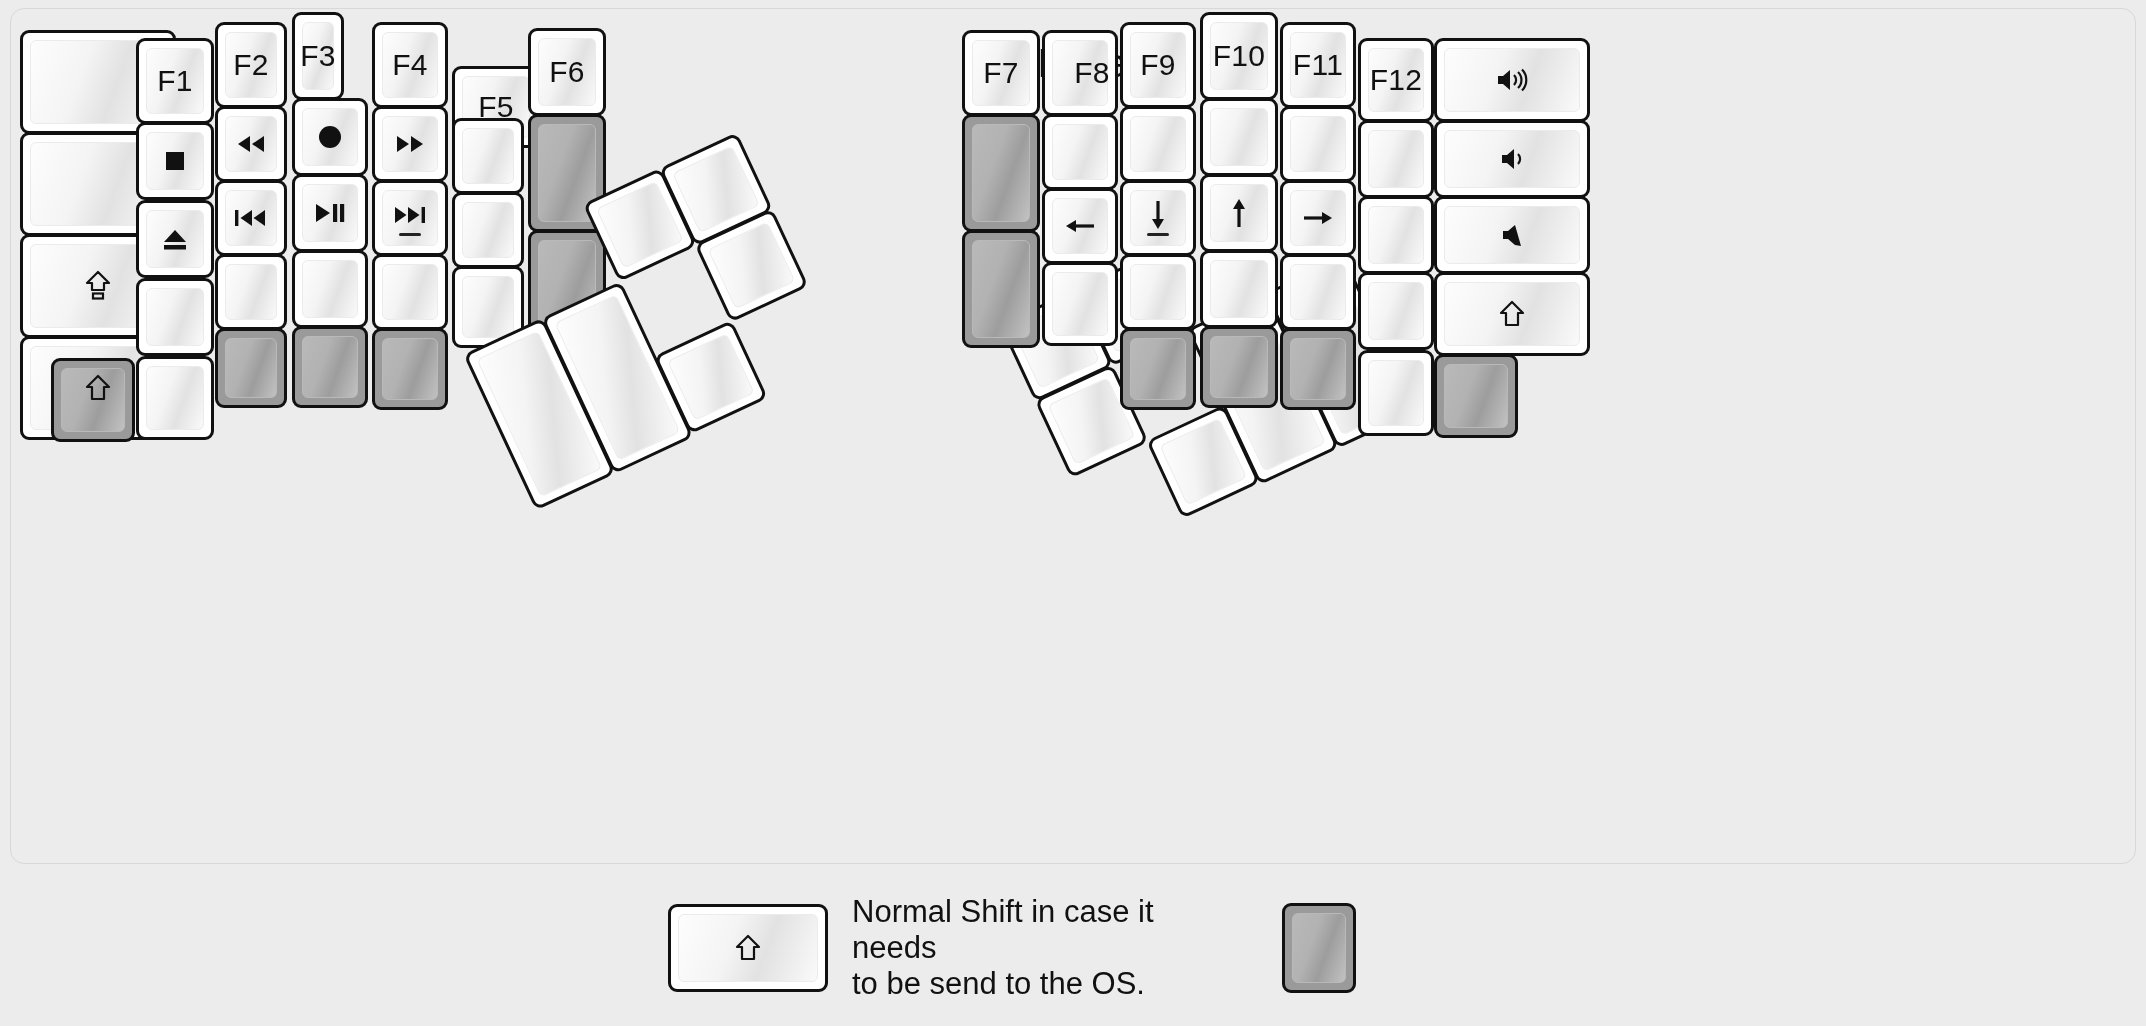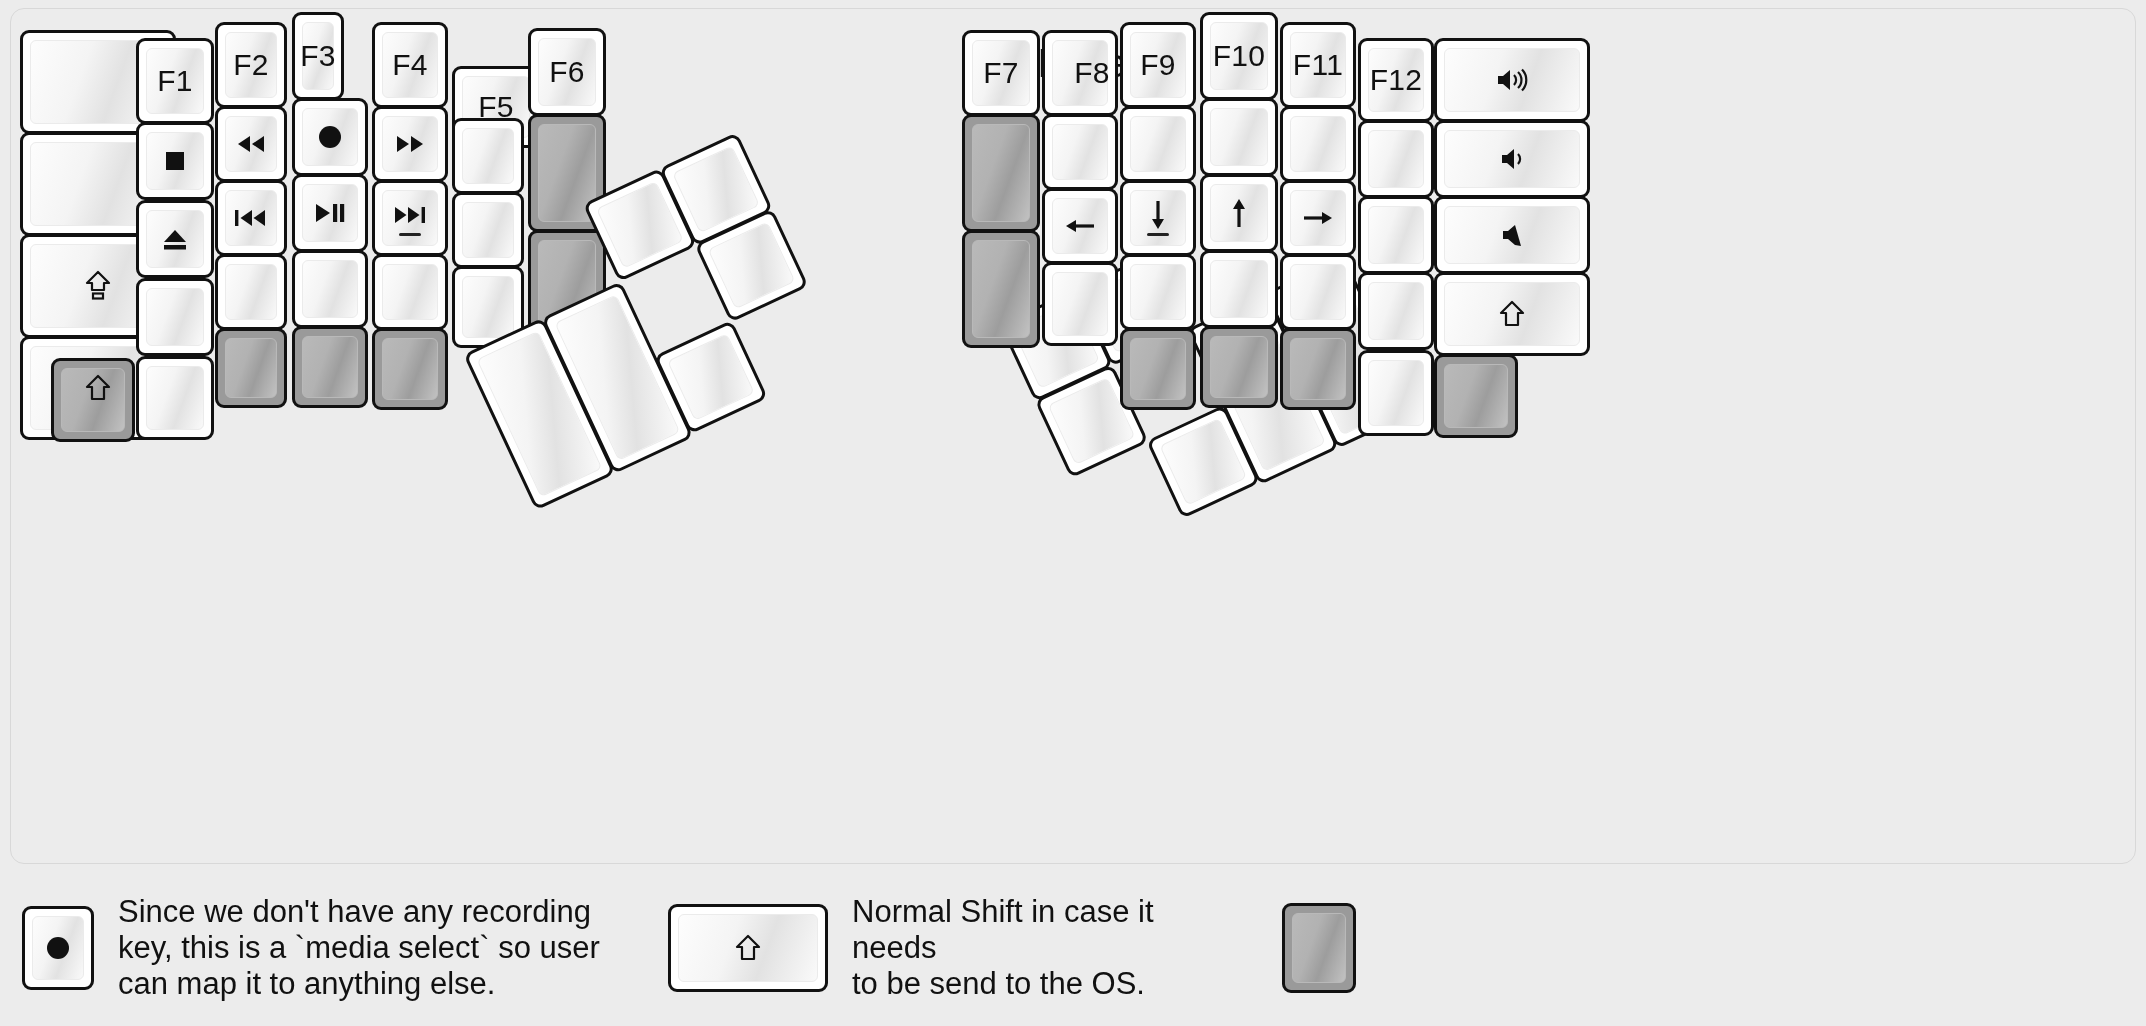--- a/index.html
+++ b/index.html
@@ -450,33 +450,20 @@
         <svg class="ic" width="26" height="30" viewBox="0 0 26 30" aria-hidden="true">
           <path d="M13 3 L24 14 L19 14 L19 26 L7 26 L7 14 L2 14 Z" fill="none" stroke="#111" stroke-width="2.2" stroke-linejoin="round"></path>
         </svg>
       </span>
     </div>
     <div class="key trans" style="left:1434px;top:354px;width:84px;height:84px;">
       <div class="cap"></div>
     </div>
   </div>
 
-  <div class="legend-item" style="left:22px;top:898px;width:640px;height:100px;">
-    <div class="legend-key key" style="position:relative;left:0;top:0;width:72px;height:84px;">
-      <div class="cap"></div>
-      <span class="lbl glyph">
-        <svg class="ic" width="26" height="26" viewBox="0 0 26 26" aria-hidden="true">
-            <circle cx="13" cy="13" r="11" fill="#111"></circle>
-          </svg>
-      </span>
-    </div>
-    <div class="legend-text">Since we don't have any recording
-key, this is a `media select` so user
-can map it to anything else.</div>
-  </div>
 
   <div class="legend-item" style="left:668px;top:898px;width:560px;height:100px;">
     <div class="legend-key key" style="position:relative;left:0;top:0;width:160px;height:88px;">
       <div class="cap"></div>
       <span class="lbl glyph">
         <svg class="ic" width="26" height="30" viewBox="0 0 26 30" aria-hidden="true">
           <path d="M13 3 L24 14 L19 14 L19 26 L7 26 L7 14 L2 14 Z" fill="none" stroke="#111" stroke-width="2.2" stroke-linejoin="round"></path>
         </svg>
       </span>
     </div>

